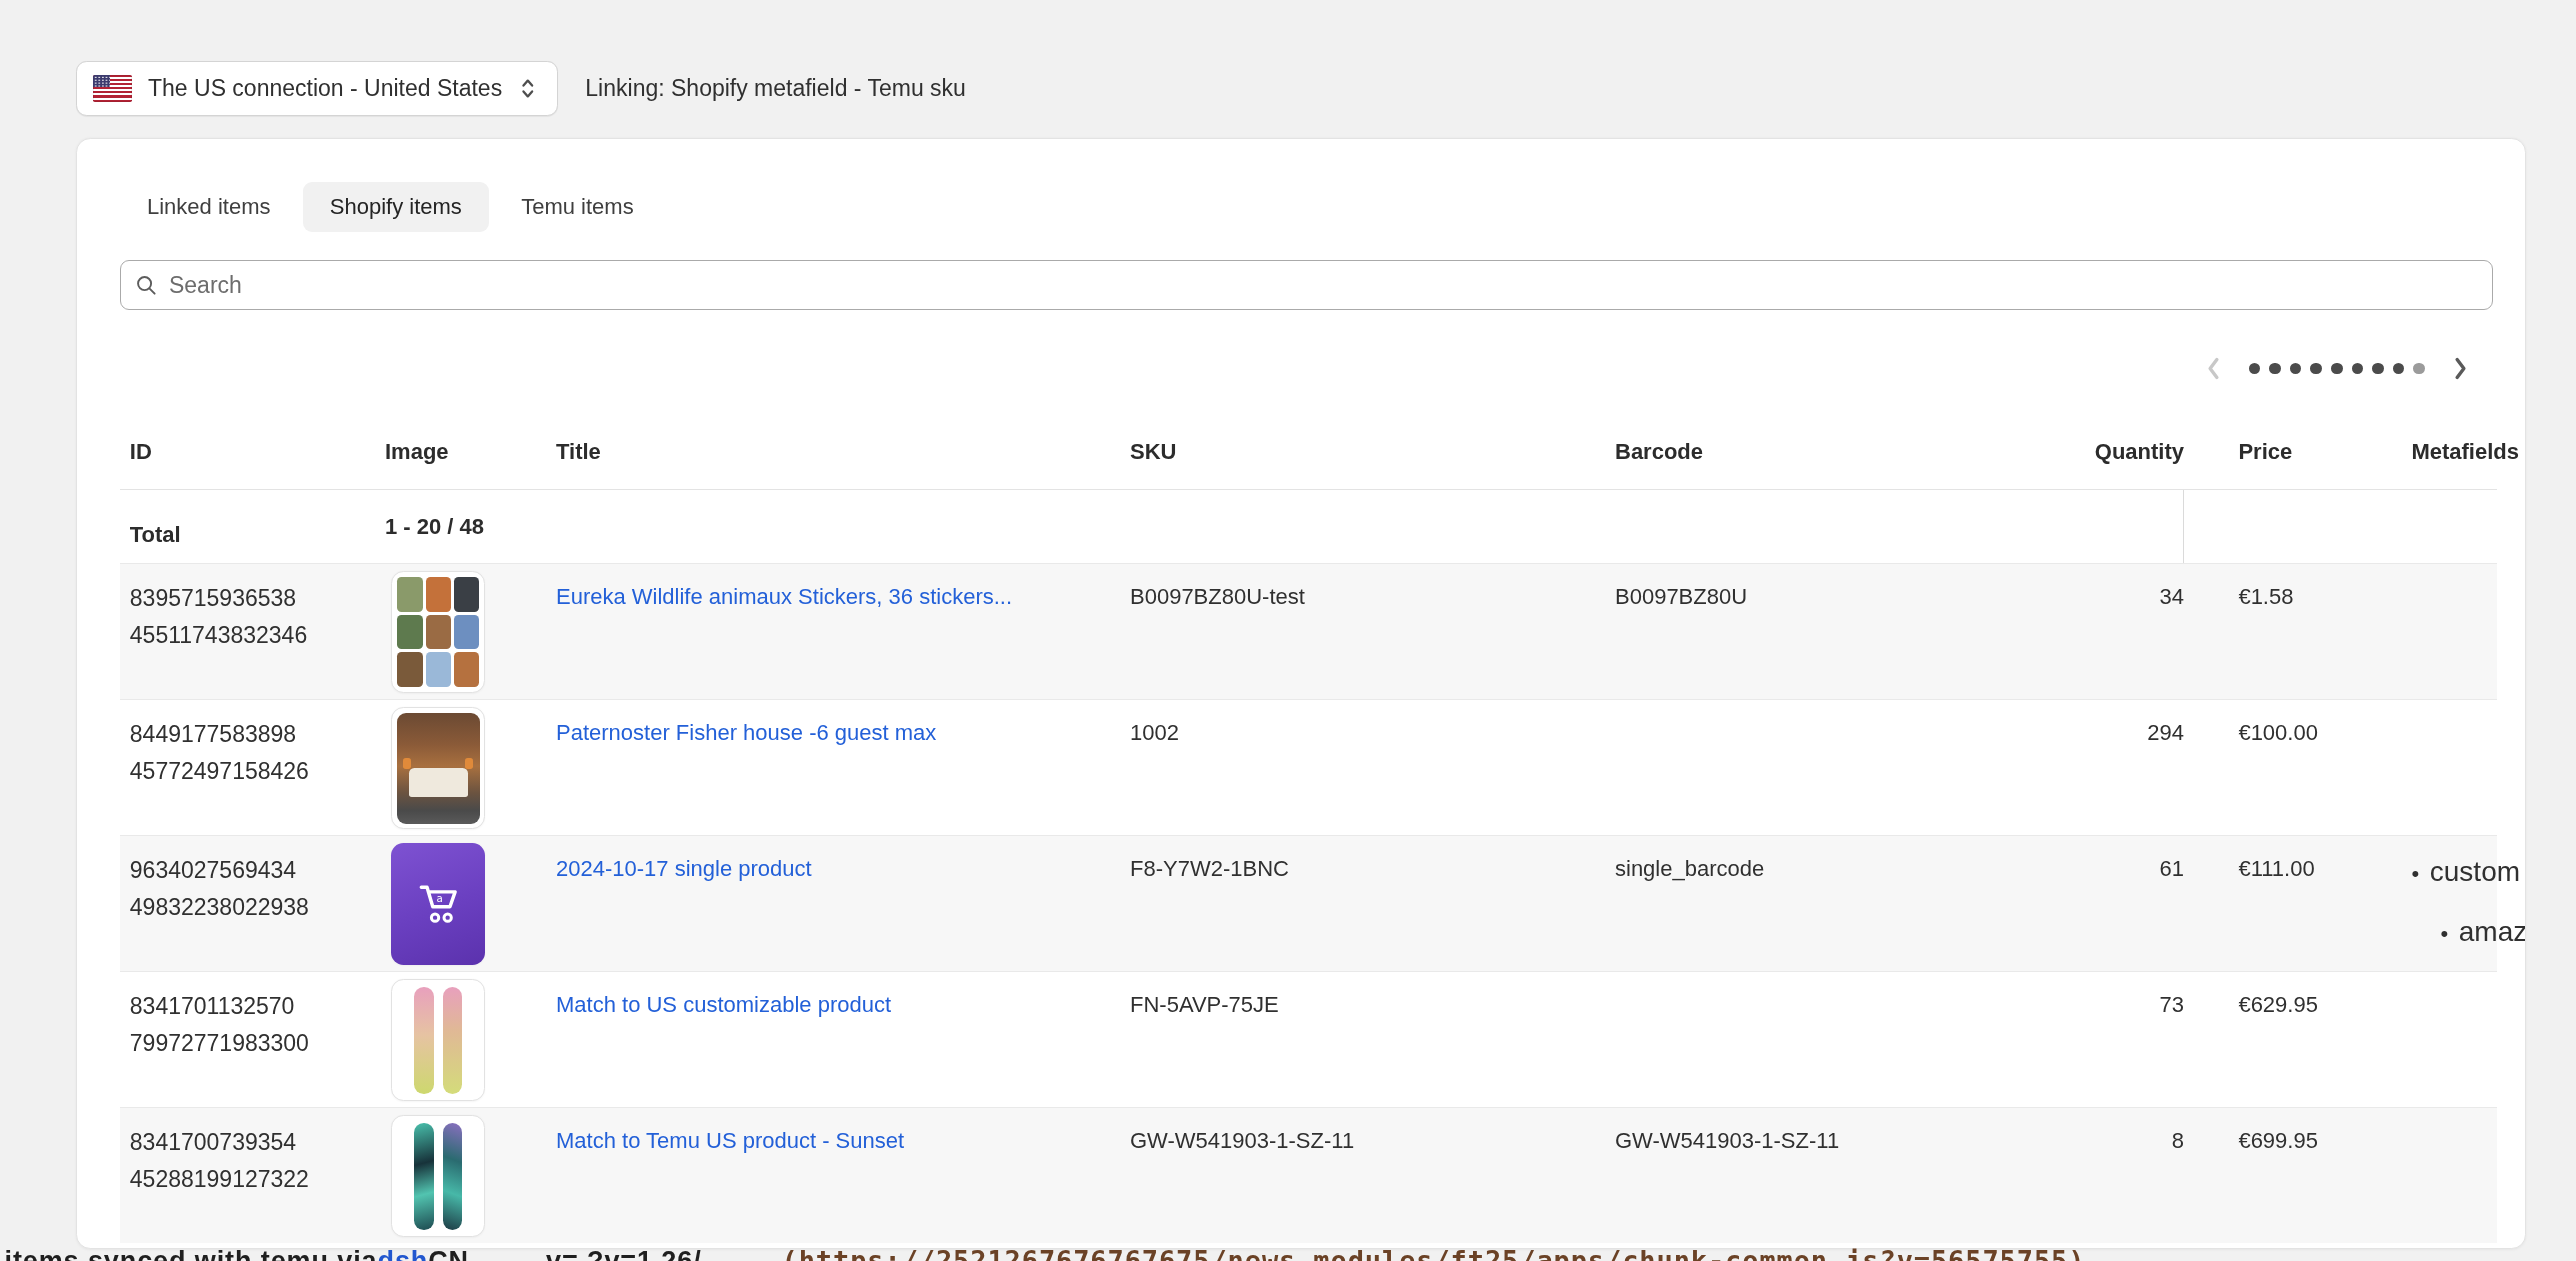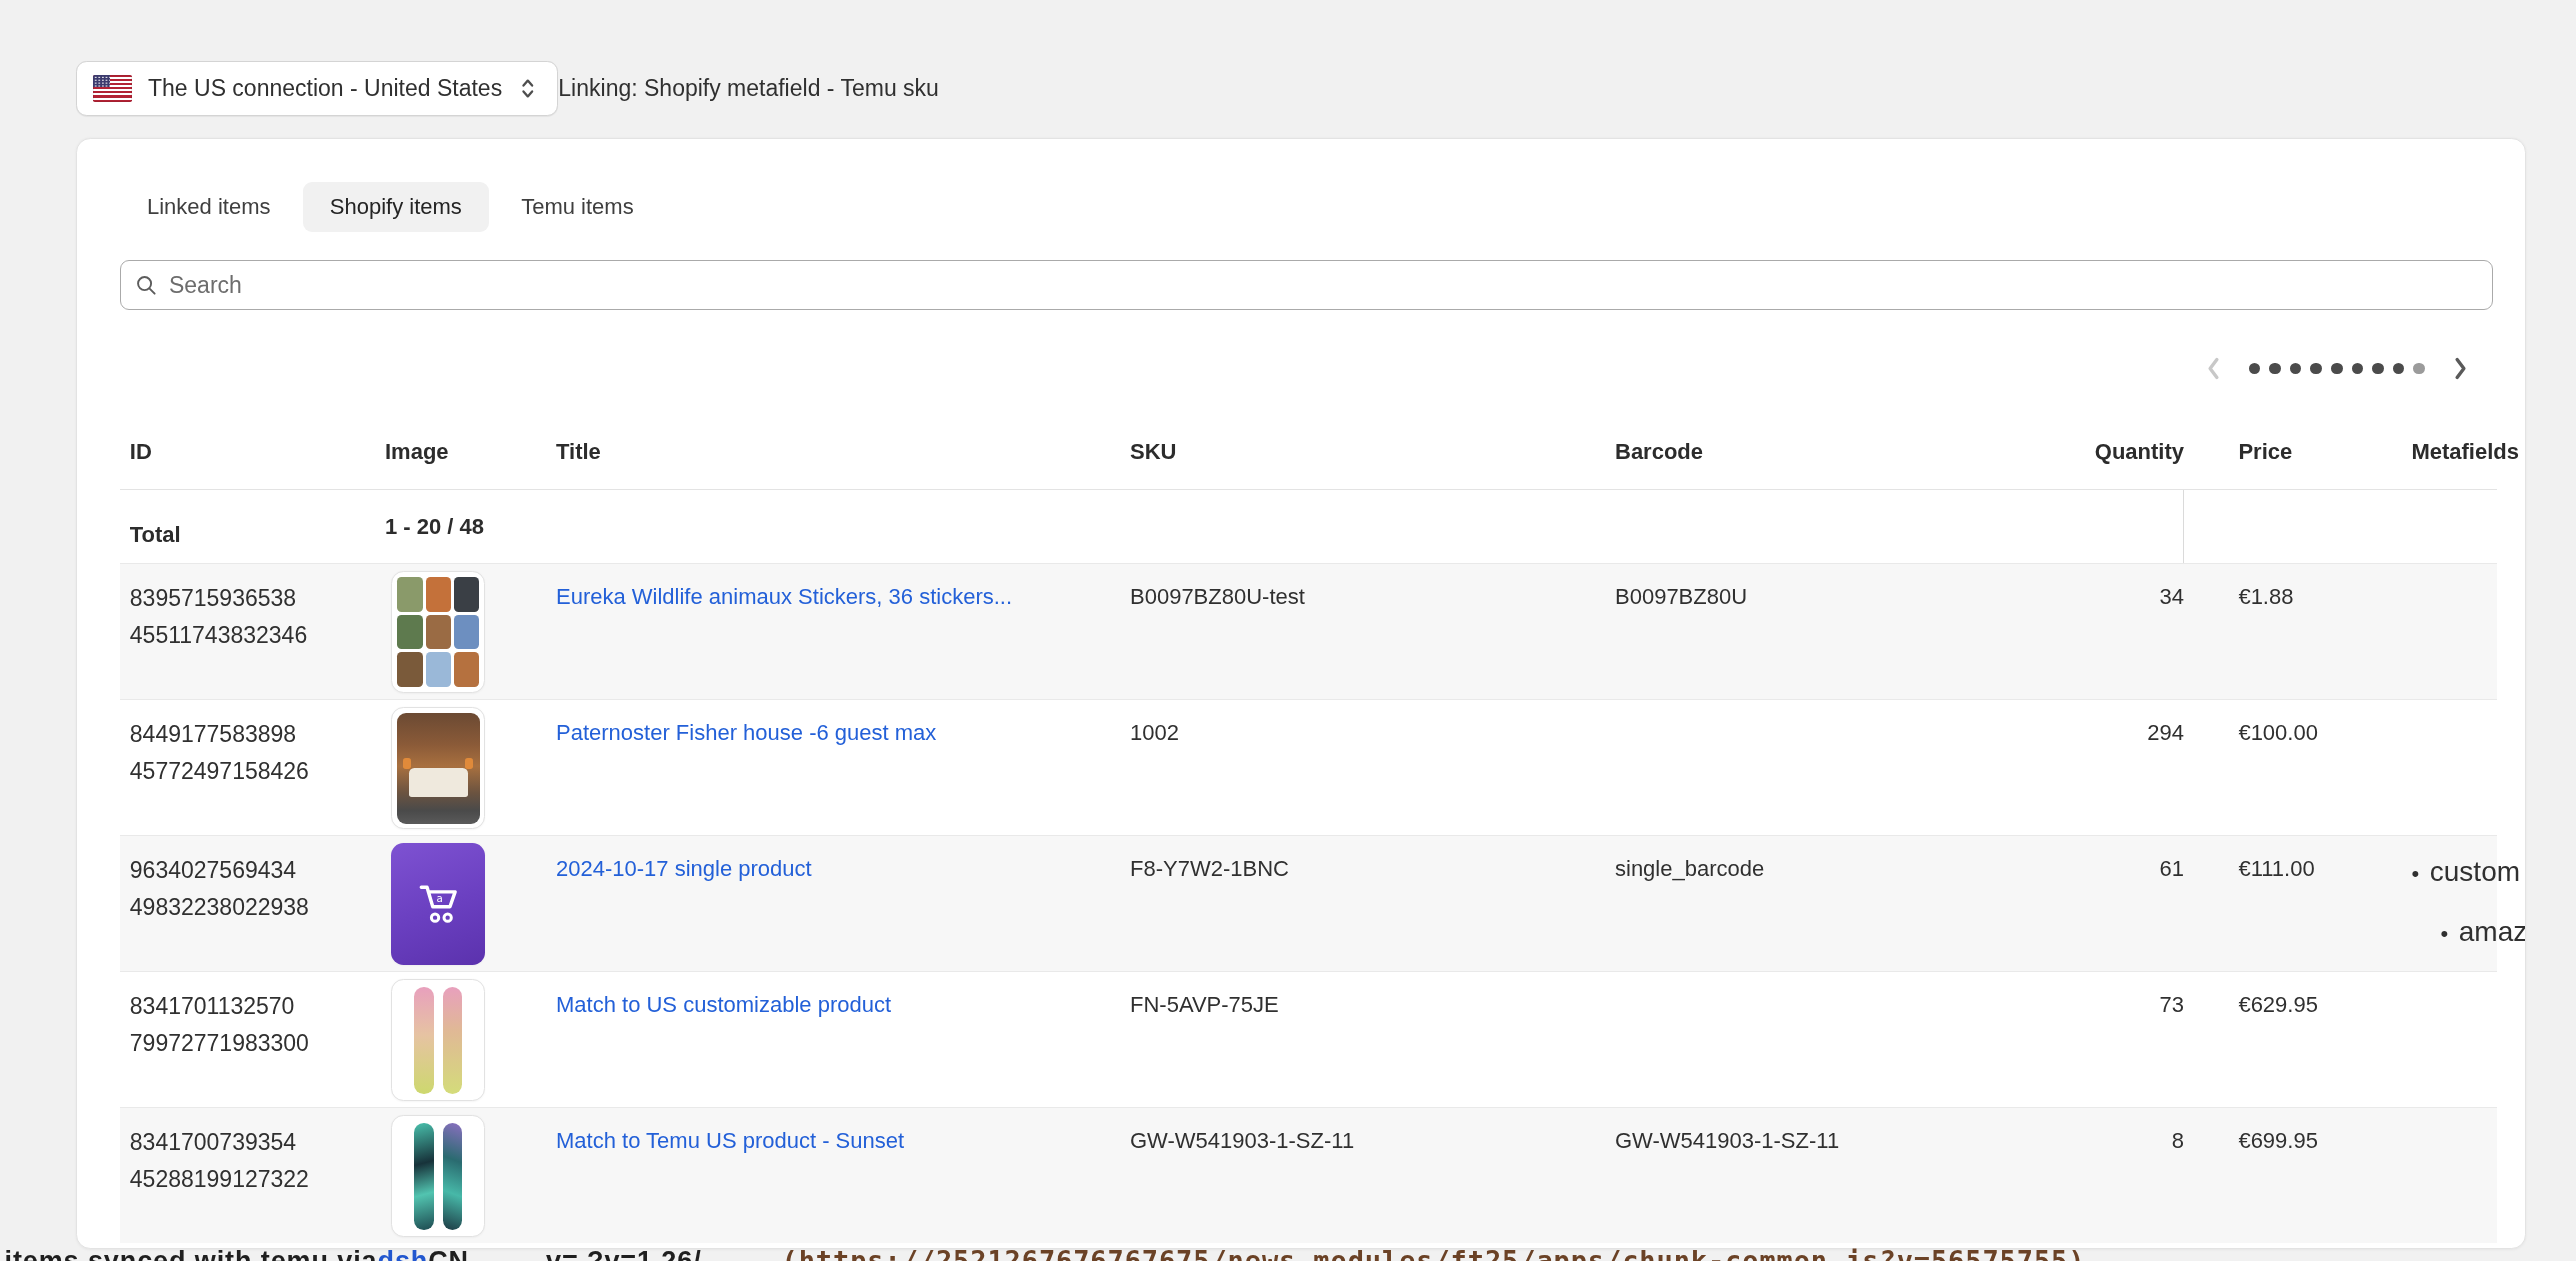--- a/index.html
+++ b/index.html
@@ -19,21 +19,21 @@
     background:#fff; border:0.9px solid #d4d4d4; border-radius:10.7px;
     box-shadow:0 0.9px 0.9px rgba(0,0,0,.06);
     cursor:pointer;
   }
   .flag { width:39px; height:27px; border-radius:1.8px; position:relative; overflow:hidden;
     background:repeating-linear-gradient(180deg,#b22234 0 2.1px,#ffffff 2.1px 4.1px);
     box-shadow:0 0 0 0.9px rgba(0,0,0,.08) inset; flex:0 0 auto; }
   .flag .canton { position:absolute; top:0; left:0; width:17px; height:12.3px; background:#3c3b6e;
     background-image:radial-gradient(#fff 0.7px, transparent 0.9px); background-size:3.6px 2.9px; background-position:0.9px 0.9px; }
   .conn-label { font-size:23px; color:#303030; white-space:nowrap; }
-  .linking-text { font-size:23px; color:#303030; white-space:nowrap; }
+  .linking-text { font-size:23px; color:#303030; margin-left:27px; white-space:nowrap; }
 
   
   .card {
     position:absolute; left:76px; top:138px; width:2450px; height:1111px;
     background:#fff; border:0.9px solid #e3e3e3; border-radius:14.3px;
     box-shadow:0 0.9px 2.7px rgba(0,0,0,.05);
     overflow:hidden;
   }
   .card-inner { padding:43px 28.5px 0 43px; }
 
@@ -220,21 +220,21 @@
               <span class="st6"></span>
             <span class="st7"></span>
               <span class="st8"></span>
               <span class="st9"></span>
           </div>
         </div>
         <div class="cell c-title"><a>Eureka Wildlife animaux Stickers, 36 stickers...</a></div>
         <div class="cell c-sku">B0097BZ80U-test</div>
         <div class="cell c-barcode">B0097BZ80U</div>
         <div class="cell c-qty">34</div>
-        <div class="cell c-price">€1.88</div>
+        <div class="cell c-price">€1.58</div>
         <div class="cell c-meta"></div>
       </div>
 
       <div class="trow drow">
         <div class="cell c-id">
           <div>8449177583898</div>
             <div>45772497158426</div>
         </div>
         <div class="cell c-img">
           <div class="thumb thumb-room">

